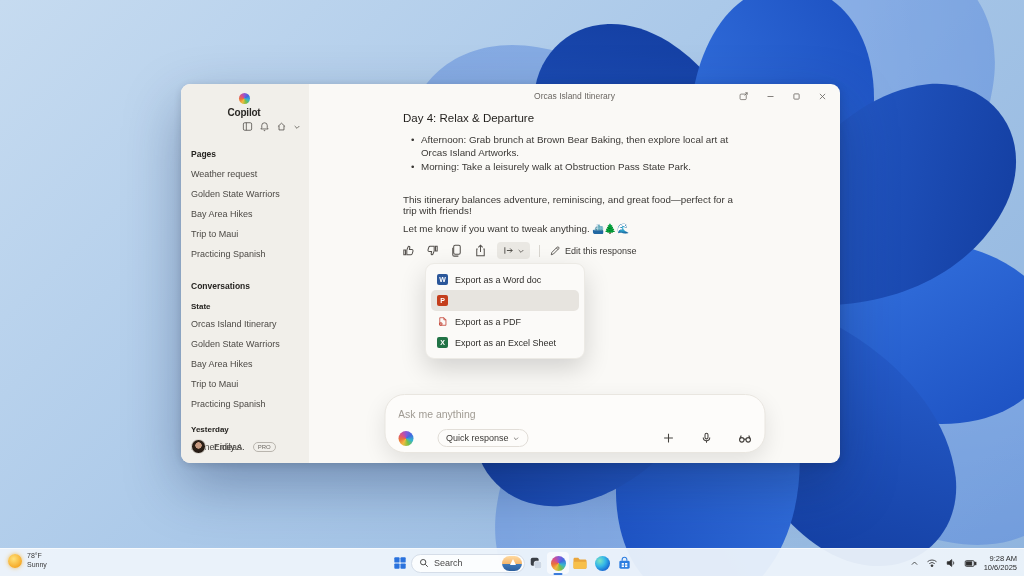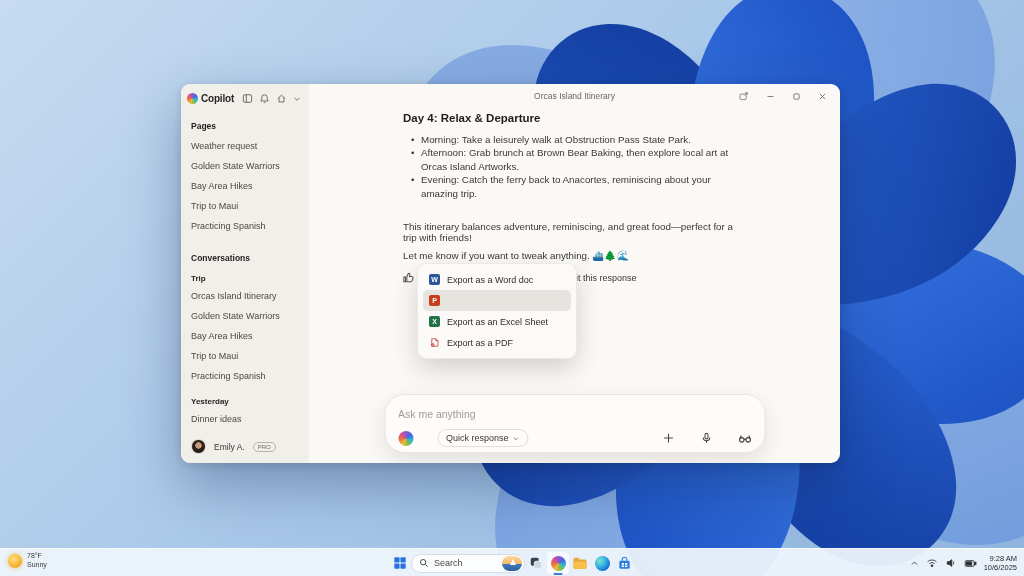--- a/index.html
+++ b/index.html
@@ -12,21 +12,21 @@
   .wallpaper { position:absolute; inset:0; }
 
   
   .window { position:absolute; left:181px; top:84px; width:659px; height:379px;
             border-radius:9px; overflow:hidden; display:flex;
             box-shadow:0 22px 55px rgba(15,35,80,.35), 0 2px 10px rgba(0,0,0,.15);
             background:#faf9f6; }
 
   
   .sidebar { width:128px; background:#f1efea; position:relative; flex:none; }
-  .sb-header { display:flex; align-items:center; gap:3px; padding:9px 8px 0 6px; }
+  .sb-header { display:flex; align-items:center; gap:3px; padding:9px 8px 0 6px;flex-direction:column; }
   .cp-logo { width:11px; height:11px; border-radius:50%; flex:none;
     background:conic-gradient(from 210deg,#f4b940,#e8743a,#d94f8a,#8a57d6,#3f6be0,#35b5cf,#7ac143,#f4b940); }
   .app-name { font-size:10px; font-weight:bold; color:#2b2926; letter-spacing:-.2px; }
   .sb-hicons { margin-left:auto; display:flex; align-items:center; gap:6px; }
   .sb-hicons svg { stroke:#4a4742; fill:none; stroke-width:1.1; }
   .sb-label { font-size:8.5px; font-weight:bold; color:#262421; margin:17px 10px 5px; }
   .sb-sublabel { font-size:8px; font-weight:bold; color:#262421; margin:11px 10px 3px; }
   .sb-item { font-size:9px; color:#4c4945; padding:5px 10px; cursor:default; white-space:nowrap; }
   .sb-profile { position:absolute; left:10px; bottom:9px; display:flex; align-items:center; gap:8px; }
   .avatar { width:15px; height:15px; border-radius:50%; border:1px solid #d8d4cd;
@@ -35,40 +35,40 @@
   .pro-badge { font-size:6px; color:#6e6a64; border:1px solid #b9b5ae; border-radius:6px; padding:1px 4px; }
 
   
   .main { flex:1; position:relative; display:flex; flex-direction:column; }
   .titlebar { height:24px; display:flex; align-items:center; position:relative; flex:none; }
   .tb-title { position:absolute; left:0; right:0; text-align:center; font-size:8.5px; color:#6b6762; }
   .tb-controls { margin-left:auto; display:flex; align-items:center; gap:17px; padding-right:13px; position:relative; }
   .tb-controls svg { stroke:#6b6762; fill:none; stroke-width:1.1; }
 
   .content { padding:4px 94px 0; }
-  .msg-heading { font-size:11.5px; font-weight:bold; color:#201e1b; margin-bottom:9px; }
+  .msg-heading { font-size:11.5px; font-weight:normal; color:#201e1b; margin-bottom:9px; }
   .bullets { list-style:none; margin-left:8px; }
   .bullets li { font-size:9.8px; line-height:13.4px; color:#3a3835; padding-left:10px; position:relative; }
   .bullets li::before { content:"•"; position:absolute; left:0; color:#3a3835; }
   .msg-summary { font-size:9.8px; color:#3a3835; margin-top:21px; }
   .msg-closing { font-size:9.8px; color:#3a3835; margin-top:7px; }
 
   .action-row { display:flex; align-items:center; gap:9px; margin-top:8px; margin-left:-2px; }
   .act-icon { width:15px; height:15px; cursor:pointer; }
   .act-icon svg { stroke:#55524e; fill:none; stroke-width:1.1; }
   .export-btn { display:flex; align-items:center; gap:2px; background:#eae8e3; border-radius:4px;
                 padding:2px 5px; cursor:pointer; }
   .export-btn svg { stroke:#45423e; fill:none; stroke-width:1.1; }
   .vdivider { width:1px; height:12px; background:#d8d5cf; }
   .edit-btn { display:flex; align-items:center; gap:4px; cursor:pointer; }
   .edit-btn svg { stroke:#45423e; fill:none; stroke-width:1.1; }
   .edit-label { font-size:9px; color:#3a3835; }
 
   
-  .export-menu { position:absolute; left:108px; top:179px; width:160px;
+  .export-menu { position:absolute; left:116px; top:179px; width:160px;
     background:#fbfaf8; border:1px solid #ecEAe5; border-radius:9px; padding:5px;
     box-shadow:0 10px 26px rgba(0,0,0,.16); }
   .menu-item { display:flex; align-items:center; gap:7px; height:21px; padding:0 6px;
     border-radius:5px; font-size:9px; color:#2f2d2a; cursor:pointer; }
   .menu-item.highlight { background:#e7e4df; }
   .office-icon { width:11px; height:11px; border-radius:2px; color:#fff; font-size:7px; font-weight:bold;
     display:flex; align-items:center; justify-content:center; flex:none; }
   .oi-word { background:#2B579A; } .oi-ppt { background:#C43E1C; } .oi-excel { background:#217346; }
   .pdf-icon { width:11px; height:11px; flex:none; }
   .pdf-icon svg { stroke:#C0392B; fill:none; stroke-width:1.1; }
@@ -194,21 +194,21 @@
     </div>
 
     <div class="sb-label">Pages</div>
     <div class="sb-item">Weather request</div>
     <div class="sb-item">Golden State Warriors</div>
     <div class="sb-item">Bay Area Hikes</div>
     <div class="sb-item">Trip to Maui</div>
     <div class="sb-item">Practicing Spanish</div>
 
     <div class="sb-label">Conversations</div>
-    <div class="sb-sublabel">Trip</div>
+    <div class="sb-sublabel">State</div>
     <div class="sb-item">Orcas Island Itinerary</div>
     <div class="sb-item">Golden State Warriors</div>
     <div class="sb-item">Bay Area Hikes</div>
     <div class="sb-item">Trip to Maui</div>
     <div class="sb-item">Practicing Spanish</div>
     <div class="sb-sublabel">Yesterday</div>
     <div class="sb-item">Dinner ideas</div>
 
     <div class="sb-profile">
       <div class="avatar"></div>
@@ -242,23 +242,22 @@
               <line x1="2.5" y1="2.5" x2="9.5" y2="9.5"></line>
               <line x1="9.5" y1="2.5" x2="2.5" y2="9.5"></line>
             </svg>
           </span>
       </div>
     </div>
 
     <div class="content">
       <div class="msg-heading">Day 4: Relax &amp; Departure</div>
       <ul class="bullets">
+        <li>Afternoon: Grab brunch at Brown Bear Baking, then explore local art at Orcas Island Artworks.</li>
         <li>Morning: Take a leisurely walk at Obstruction Pass State Park.</li>
-        <li>Afternoon: Grab brunch at Brown Bear Baking, then explore local art at Orcas Island Artworks.</li>
-        <li>Evening: Catch the ferry back to Anacortes, reminiscing about your amazing trip.</li>
       </ul>
       <p class="msg-summary">This itinerary balances adventure, reminiscing, and great food—perfect for a trip with friends!</p>
       <p class="msg-closing">Let me know if you want to tweak anything. ⛴️🌲🌊</p>
 
       <div class="action-row">
         <span class="act-icon">
             <svg width="15" height="15" viewBox="0 0 16 16">
               <path d="M3 7.5h1.8v5H3z"></path>
               <path d="M6.2 12.5h4.3c.7 0 1.3-.5 1.5-1.1l.8-2.8c.2-.8-.4-1.6-1.2-1.6H9l.4-2.3c.1-.6-.3-1.2-1-1.2-.3 0-.7.2-.8.5L6.2 7.5z"></path>
             </svg>
@@ -302,35 +301,35 @@
       </div>
     </div>
 
     <div class="export-menu">
       <div class="menu-item">
         <span class="office-icon oi-word">W</span>
         <span>Export as a Word doc</span>
       </div>
       <div class="menu-item highlight">
         <span class="office-icon oi-ppt">P</span>
-      </div>
-      <div class="menu-item">
-        <span class="office-icon oi-excel">X</span>
-        <span>Export as an Excel Sheet</span>
       </div>
       <div class="menu-item">
         <span class="pdf-icon">
             <svg width="11" height="11" viewBox="0 0 16 16">
               <path d="M4 2.5h6l3 3v8H4z"></path>
               <path d="M10 2.5v3h3"></path>
               <circle cx="5.5" cy="11.5" r="2"></circle>
               <path d="M5.5 10.3v1.2h1.2"></path>
             </svg>
           </span>
         <span>Export as a PDF</span>
+      </div>
+      <div class="menu-item">
+        <span class="office-icon oi-excel">X</span>
+        <span>Export as an Excel Sheet</span>
       </div>
     </div>
 
     <div class="composer">
       <input type="text" placeholder="Ask me anything" style="">
       <div class="composer-row">
         <div class="cp-logo-lg"></div>
         <span class="mode-pill">
           <span>Quick response</span>
           <svg width="7" height="7" viewBox="0 0 12 12">

